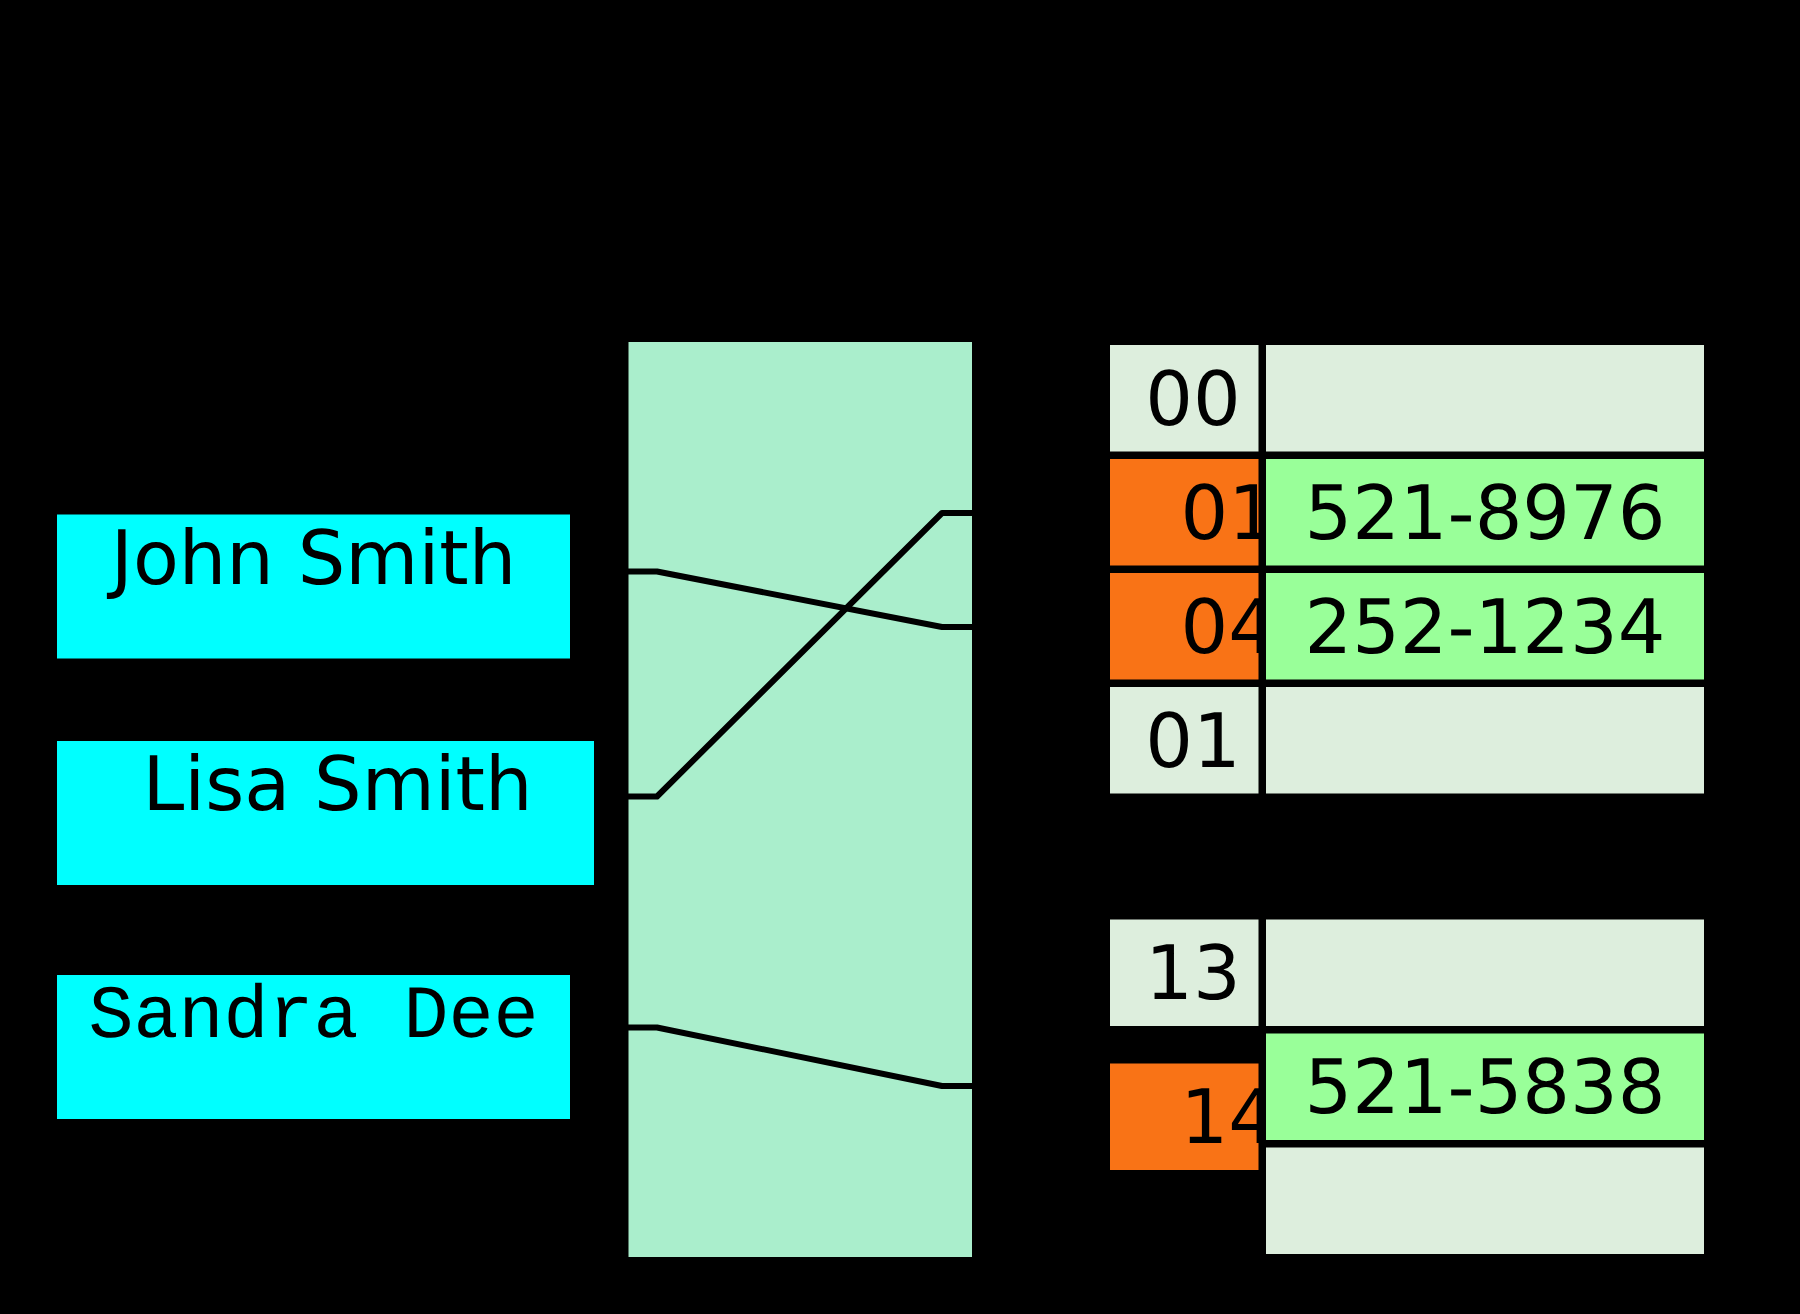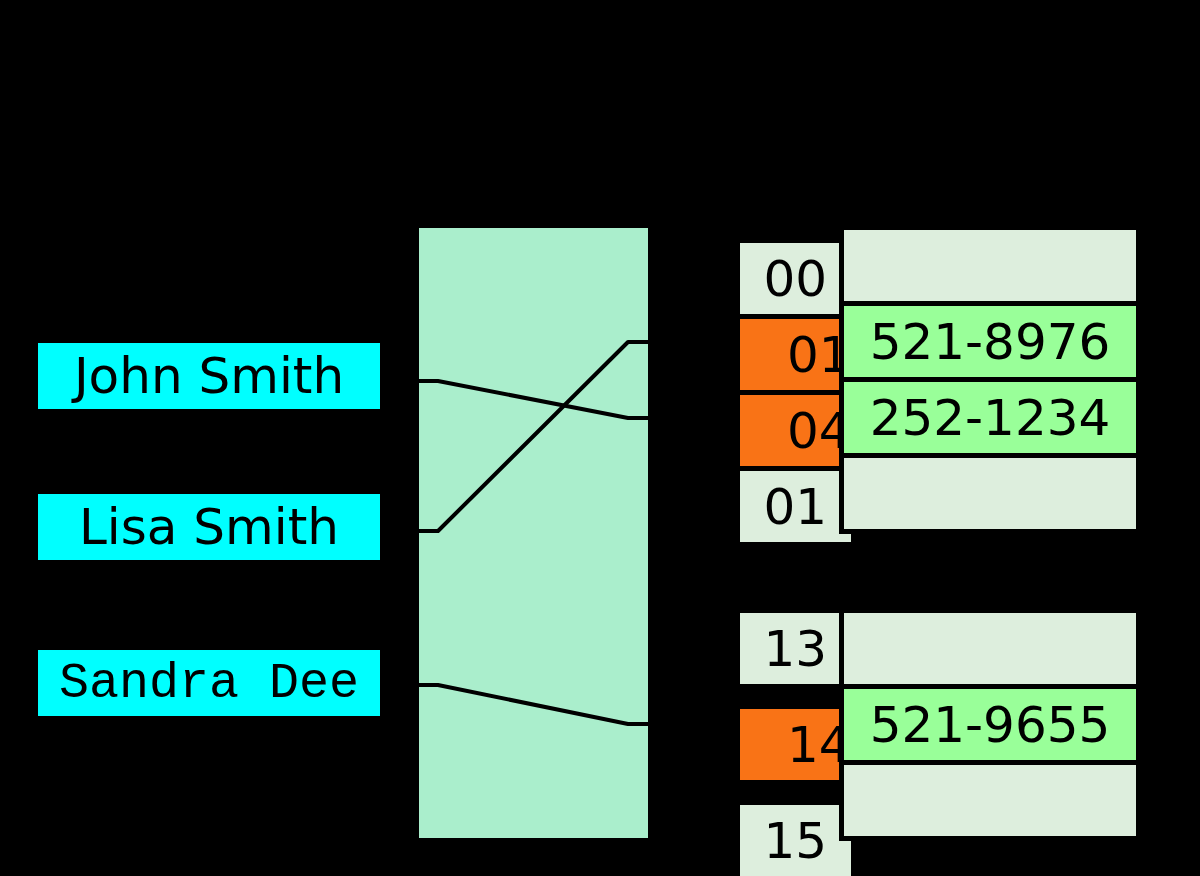--- a/index.html
+++ b/index.html
@@ -26,43 +26,43 @@
     position: absolute;
     left: 0; top: 0;
     width: 1200px; height: 876px;
     z-index: 2;
   }
 
   
   .key-box {
     position: absolute;
     left: 38px;
-    width: 342px; height: 66px;
+    width: 342px; height: 96px;
     background: #00ffff;
     display: flex;
-    align-items: center;
+    align-items: flex-start;
     justify-content: center;
     font-size: 50px;
     z-index: 3;
   }
   .key-john   { top: 343px; }
-  .key-lisa   { top: 494px; }
+  .key-lisa   { top: 494px; padding-left: 16px; }
   .key-sandra { top: 650px; font-family: Liberation Mono, monospace; }
 
   
   .bucket-col {
     position: absolute;
     background: #000;
     display: grid;
     row-gap: 5px;
     padding: 5px;
     grid-auto-rows: 71px;
     z-index: 3;
   }
-  .idx-col-top    { left: 735px; top: 238px; width: 84px; }
+  .idx-col-top    { left: 735px; top: 225px; width: 84px; }
   .val-col-top    { left: 839px; top: 225px; width: 292px; }
   .idx-col-bottom { left: 735px; top: 608px; width: 84px; gap: 25px; }
   .val-col-bottom { left: 839px; top: 608px; width: 292px; }
 
   .cell {
     display: flex;
     align-items: center;
     justify-content: center;
     font-size: 50px;
     background: #ddeedd;
@@ -103,22 +103,21 @@
   <div class="bucket-col val-col-top">
     <div class="cell"></div>
     <div class="cell val-hl">521-8976</div>
     <div class="cell val-hl">252-1234</div>
     <div class="cell"></div>
   </div>
 
   <div class="bucket-col idx-col-bottom">
     <div class="cell">13</div>
     <div class="cell idx-hl">14</div>
-    <div class="cell">15</div>
   </div>
 
   <div class="bucket-col val-col-bottom">
     <div class="cell"></div>
-    <div class="cell val-hl">521-9655</div>
+    <div class="cell val-hl">521-5838</div>
     <div class="cell"></div>
   </div>
 
 </div>
 
 </body></html>

